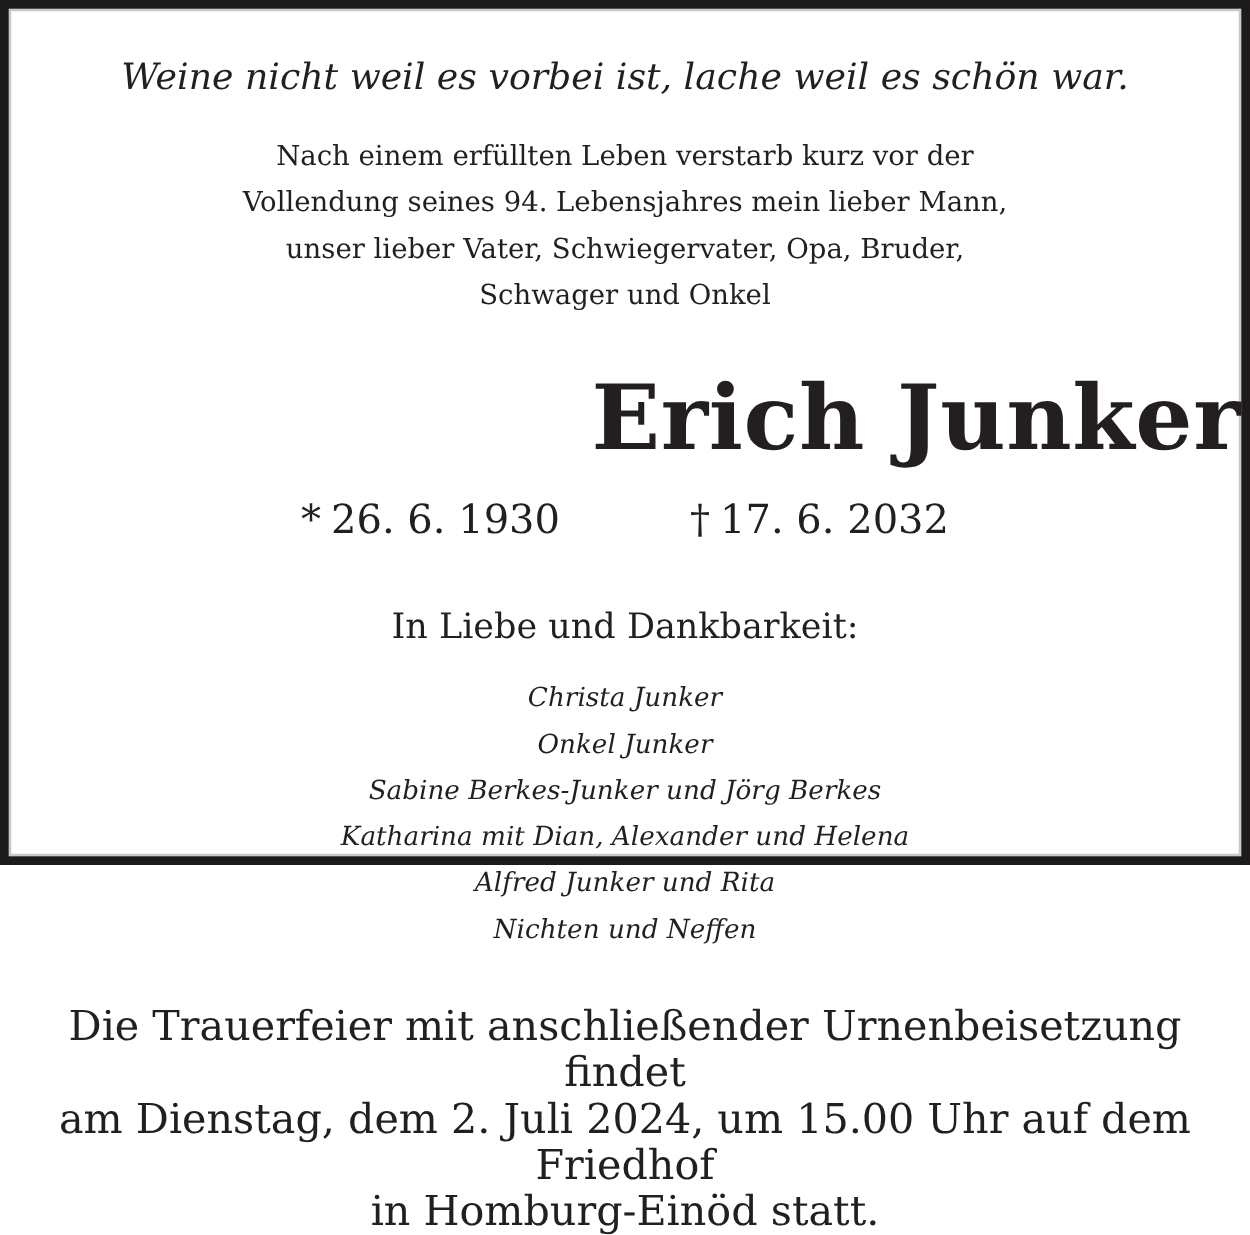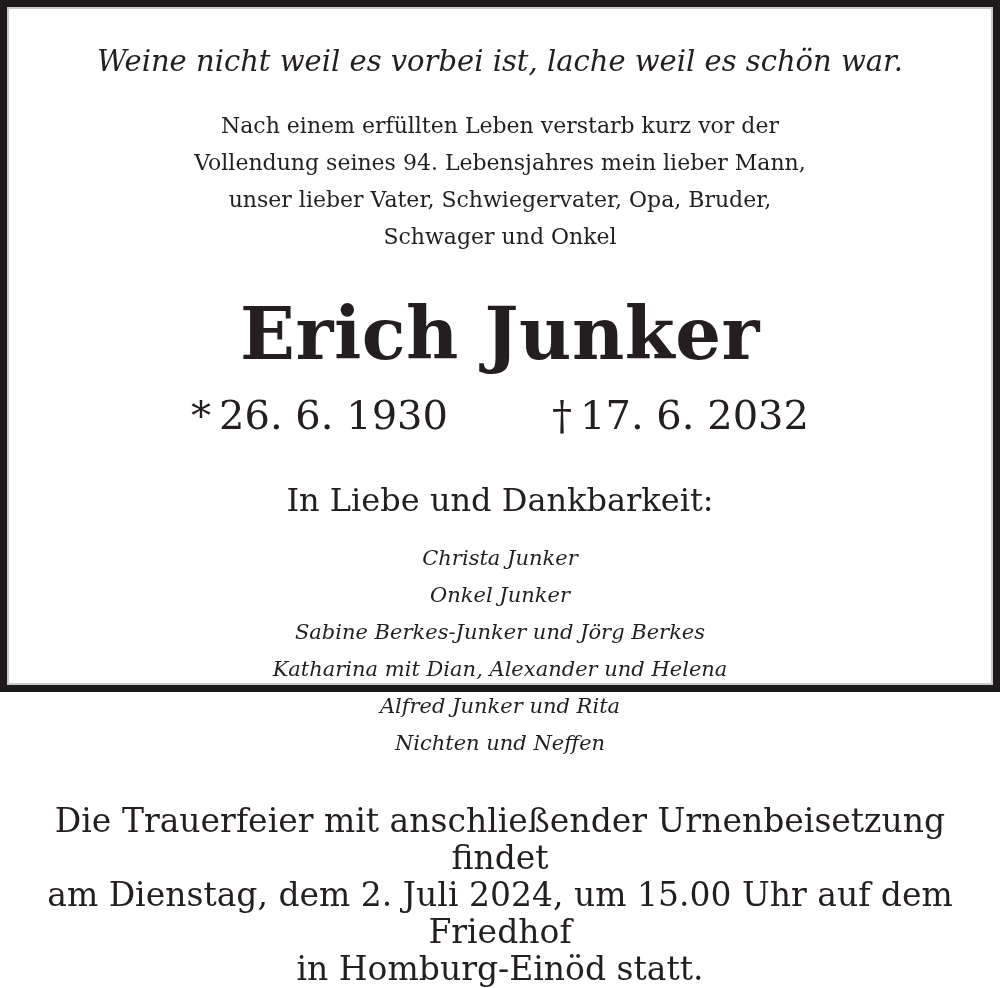--- a/index.html
+++ b/index.html
@@ -31,36 +31,37 @@
     margin: 28px 30px 0;
     font-size: 22px;
     line-height: 37px;
   }
   .deceased-name {
     margin: 40px 0 0;
     font-size: 72px;
     line-height: 78px;
     font-weight: bold;
     letter-spacing: 0.5px;
+    text-align: right;
   }
   .dates {
     margin-top: 24px;
     display: flex;
     justify-content: center;
     gap: 104px;
-    font-size: 40px;
+    font-size: 32px;
     line-height: 37px;
   }
   .date-symbol {
     display: inline-block;
     margin-right: 8px;
   }
   .salutation {
     margin: 48px 0 0;
-    font-size: 32px;
+    font-size: 28px;
     line-height: 37px;
   }
   .mourners {
     margin: 21px 0 0;
     font-style: italic;
     font-size: 21px;
     line-height: 37px;
   }
   .funeral {
     margin: 40px 40px 0;

